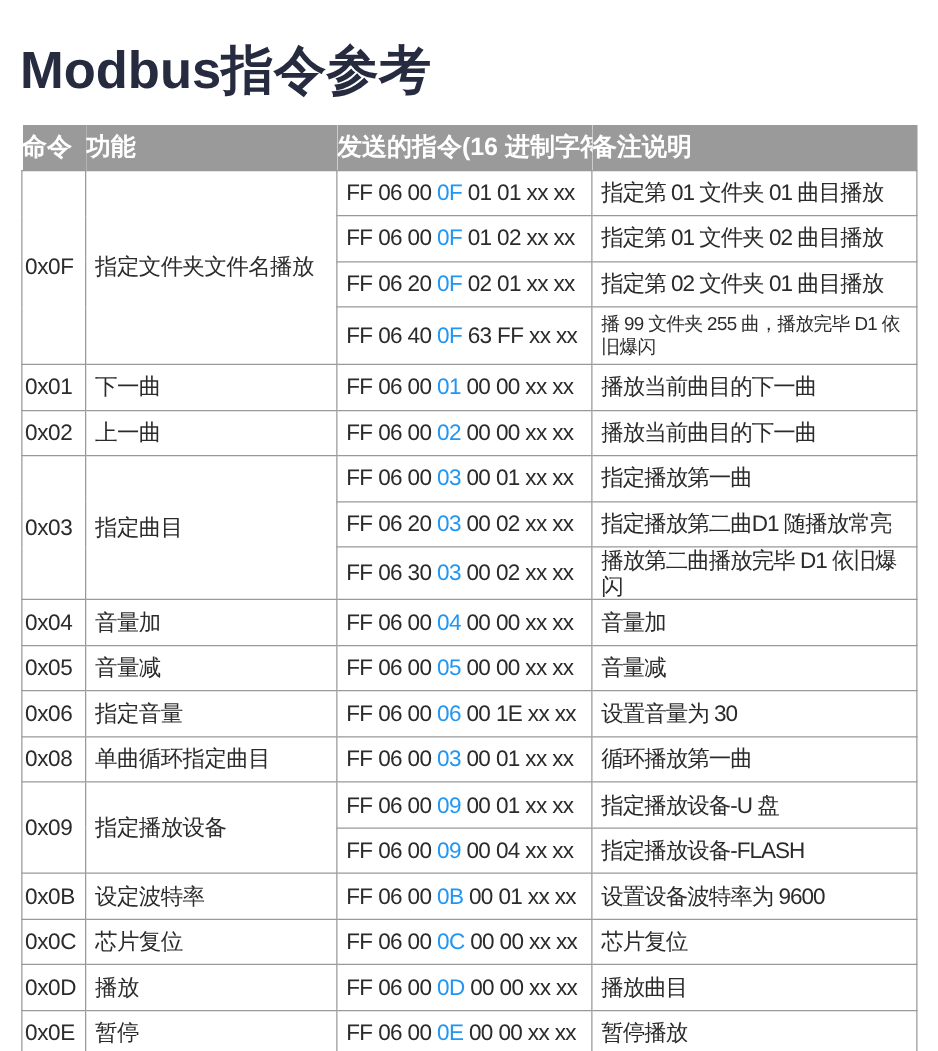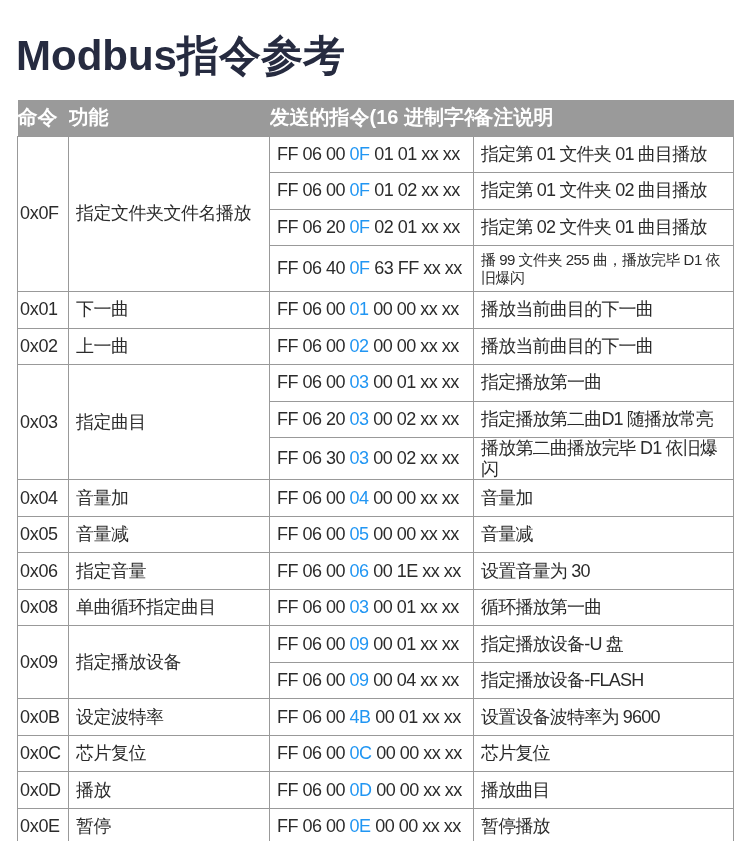--- a/index.html
+++ b/index.html
@@ -149,21 +149,21 @@
           <td class="hex"><span class="byte">FF</span> <span class="byte">06</span> <span class="byte">00</span> <span class="byte hl">09</span> <span class="byte">00</span> <span class="byte">01</span> <span class="byte">xx</span> <span class="byte">xx</span></td>
           <td class="remark">指定播放设备-U 盘</td>
         </tr>
         <tr>
           <td class="hex"><span class="byte">FF</span> <span class="byte">06</span> <span class="byte">00</span> <span class="byte hl">09</span> <span class="byte">00</span> <span class="byte">04</span> <span class="byte">xx</span> <span class="byte">xx</span></td>
           <td class="remark">指定播放设备-FLASH</td>
         </tr>
         <tr>
           <td rowspan="1" class="cmd">0x0B</td>
           <td rowspan="1" class="func">设定波特率</td>
-          <td class="hex"><span class="byte">FF</span> <span class="byte">06</span> <span class="byte">00</span> <span class="byte hl">4B</span> <span class="byte">00</span> <span class="byte">01</span> <span class="byte">xx</span> <span class="byte">xx</span></td>
+          <td class="hex"><span class="byte">FF</span> <span class="byte">06</span> <span class="byte">00</span> <span class="byte hl">0B</span> <span class="byte">00</span> <span class="byte">01</span> <span class="byte">xx</span> <span class="byte">xx</span></td>
           <td class="remark">设置设备波特率为 9600</td>
         </tr>
         <tr>
           <td rowspan="1" class="cmd">0x0C</td>
           <td rowspan="1" class="func">芯片复位</td>
           <td class="hex"><span class="byte">FF</span> <span class="byte">06</span> <span class="byte">00</span> <span class="byte hl">0C</span> <span class="byte">00</span> <span class="byte">00</span> <span class="byte">xx</span> <span class="byte">xx</span></td>
           <td class="remark">芯片复位</td>
         </tr>
         <tr>
           <td rowspan="1" class="cmd">0x0D</td>

